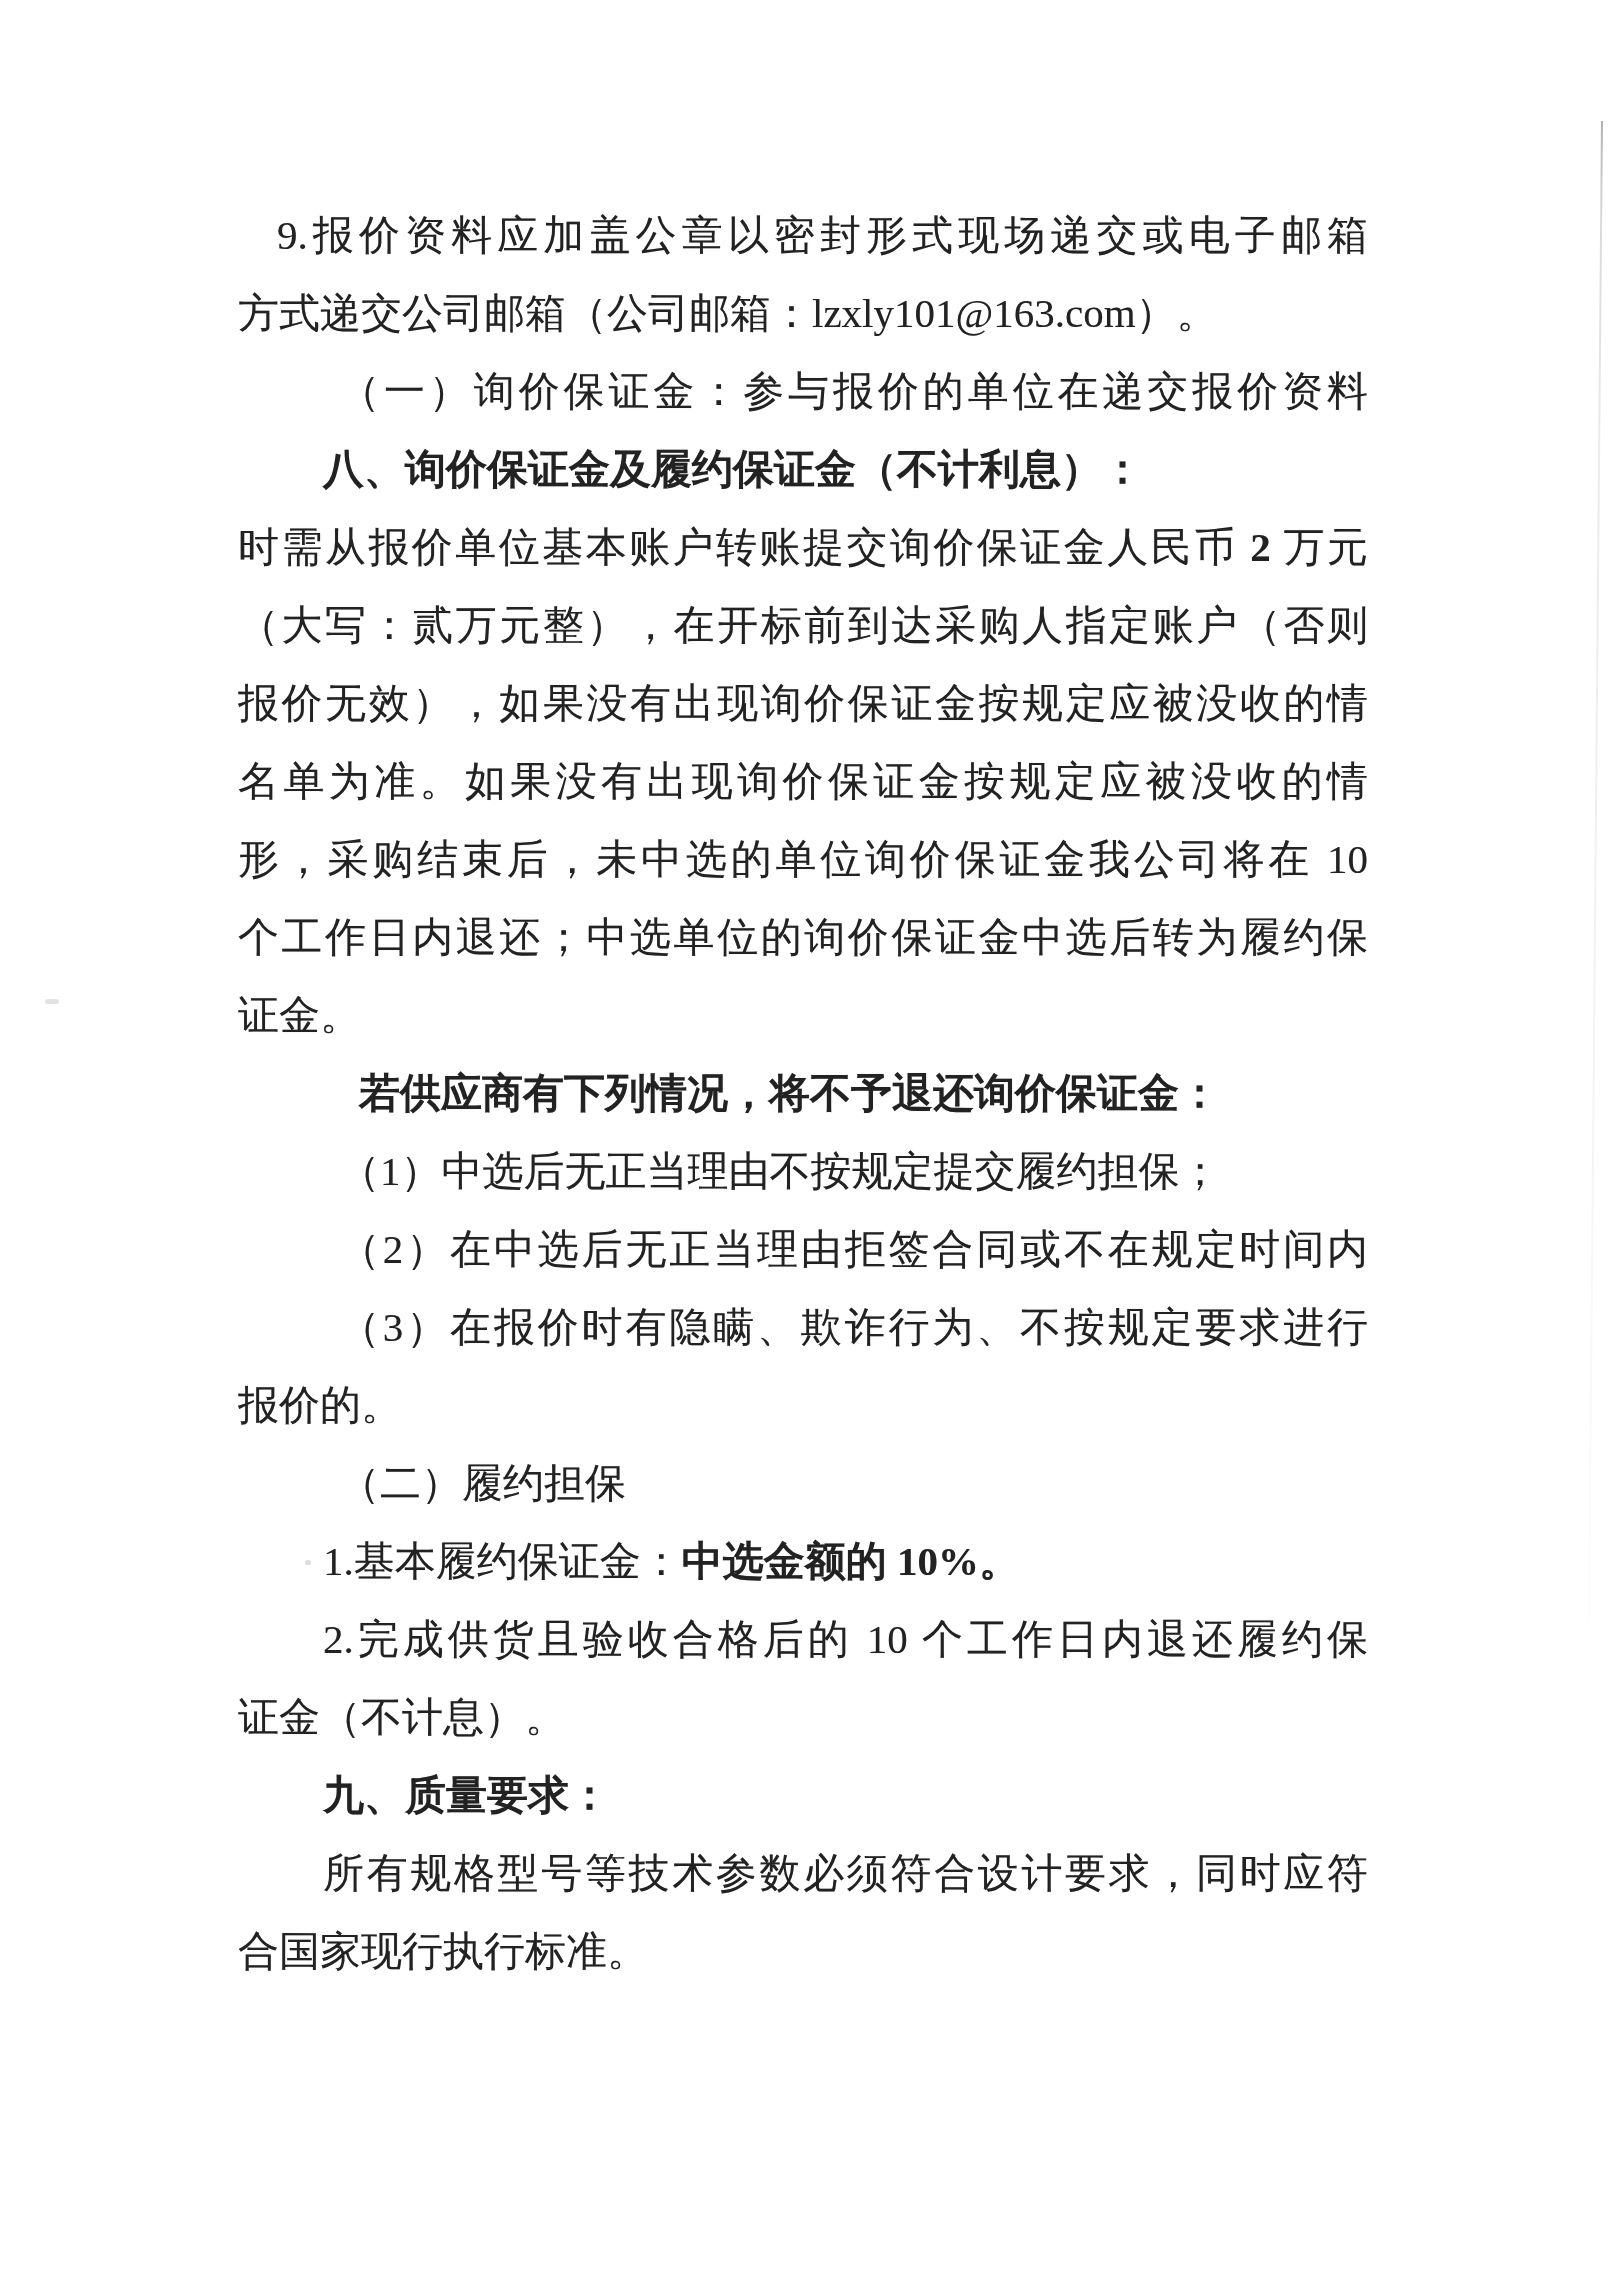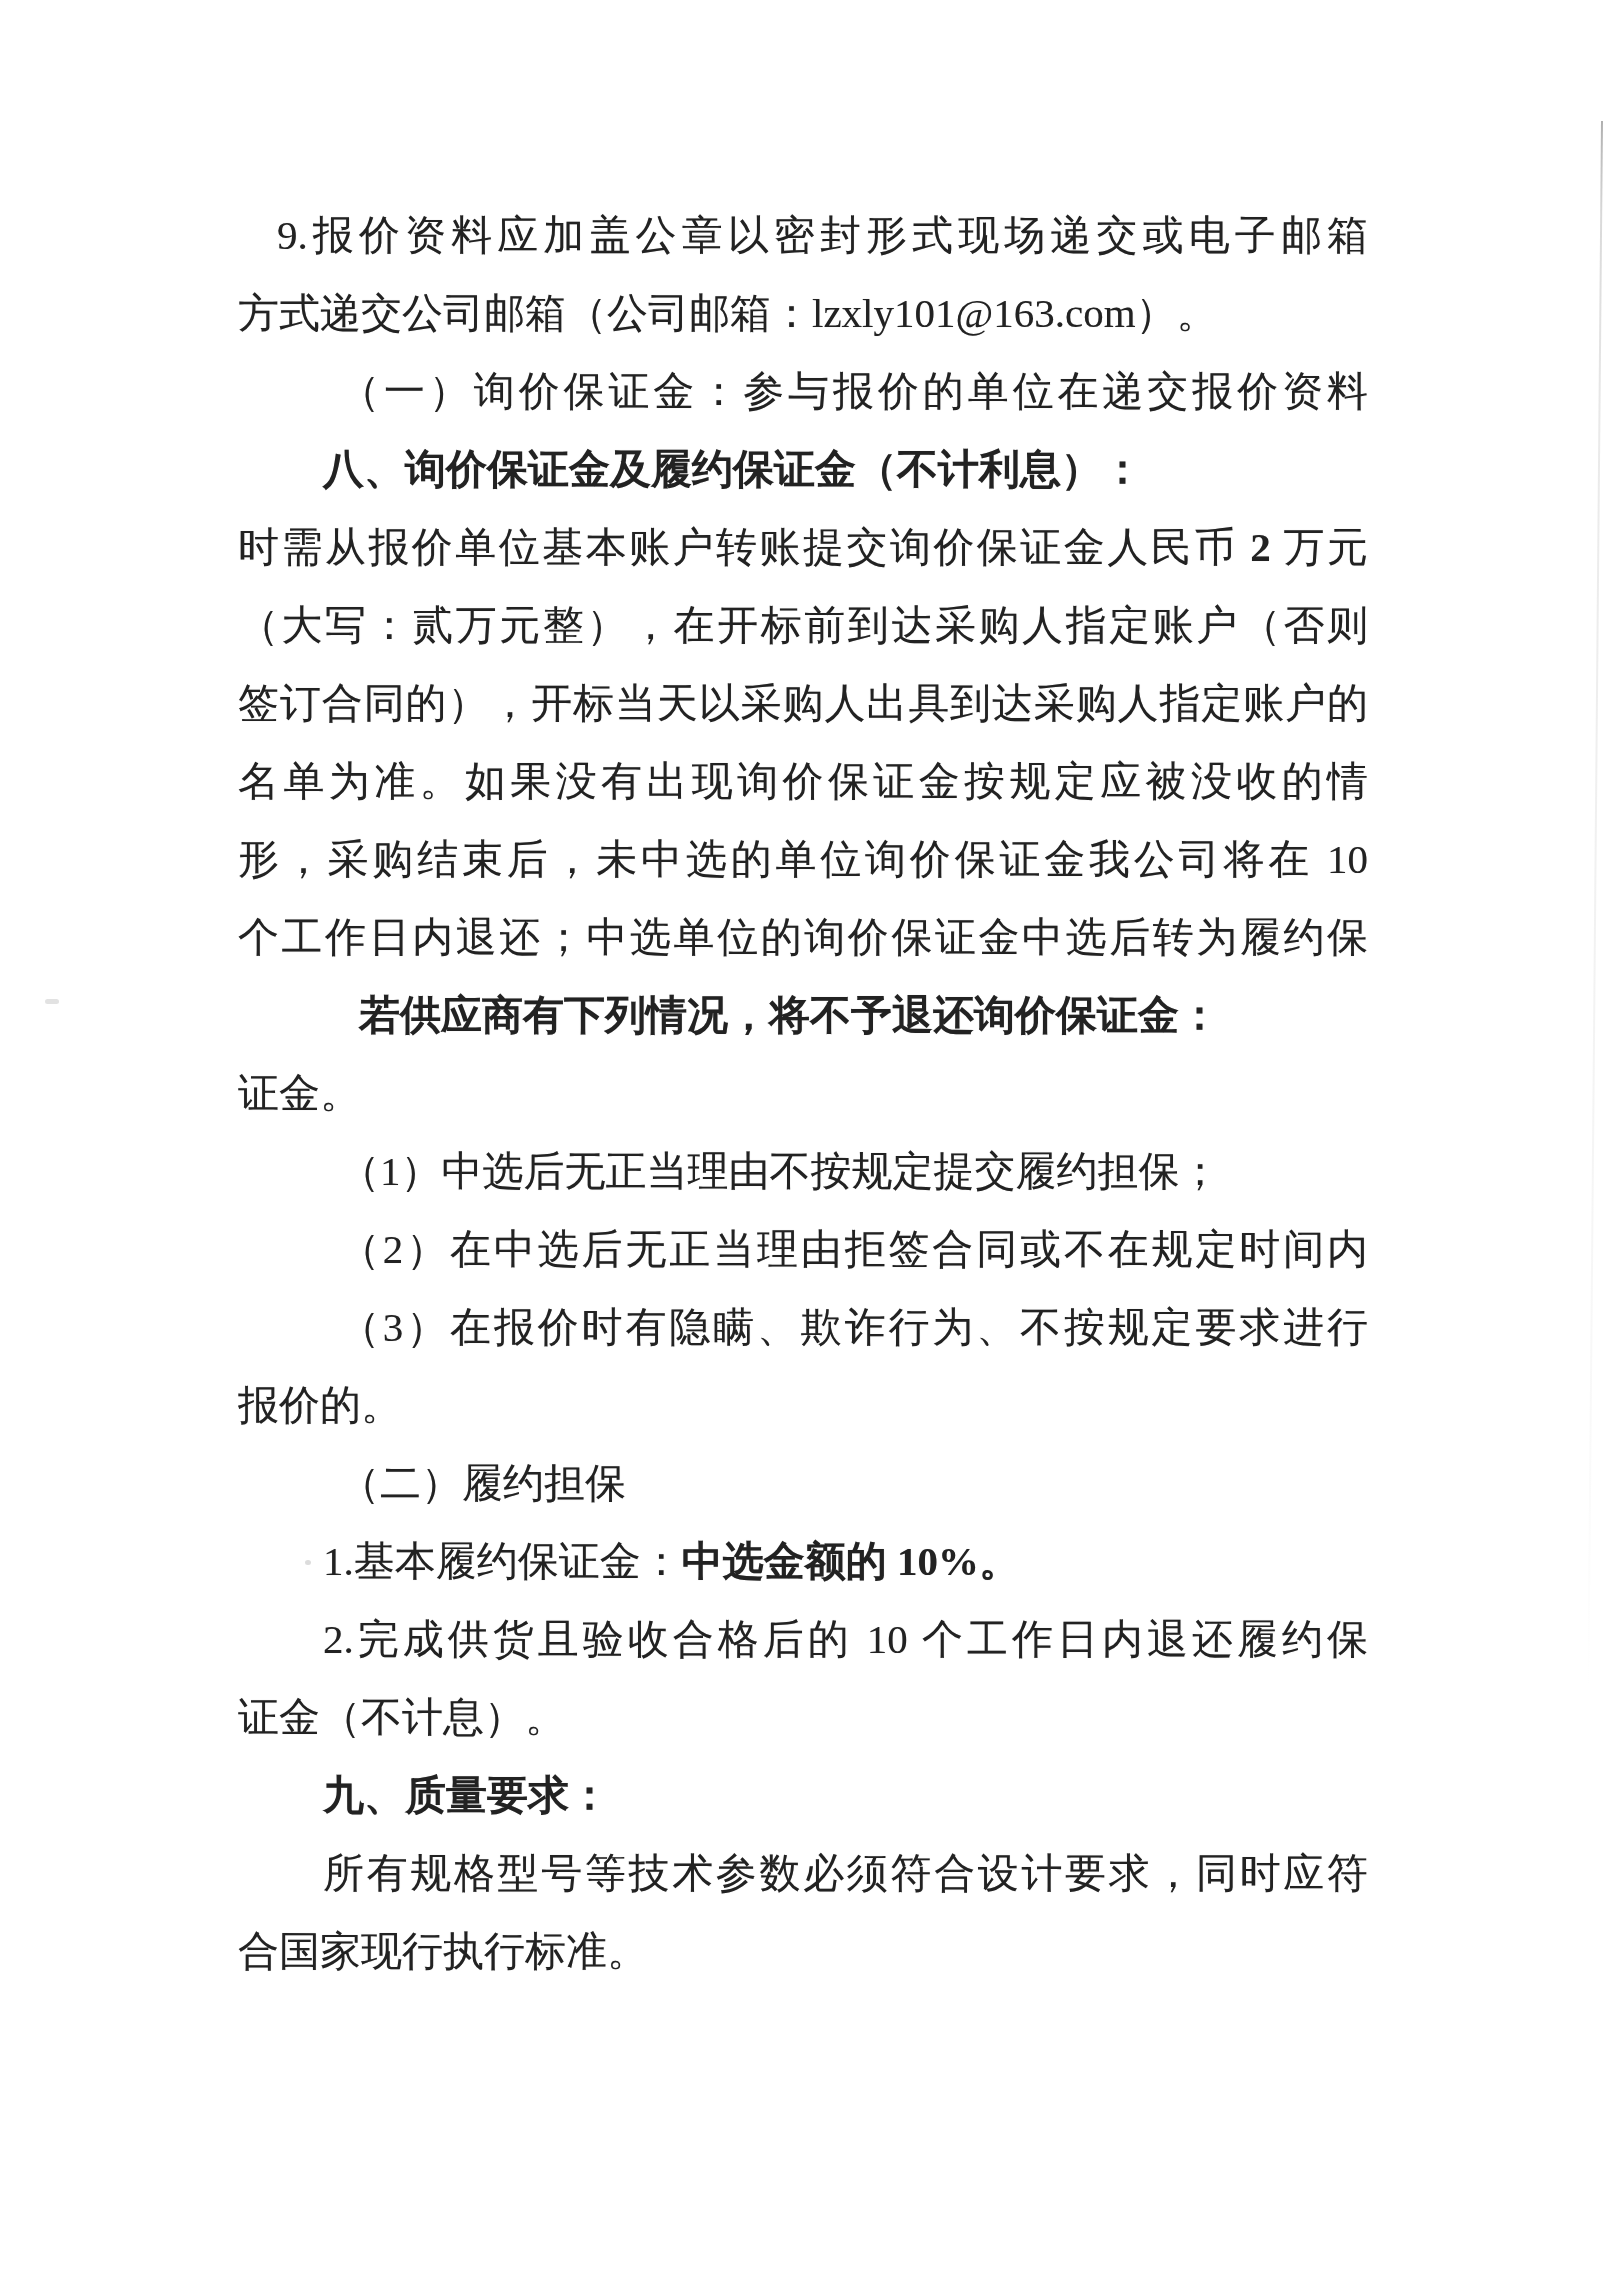--- a/index.html
+++ b/index.html
@@ -85,26 +85,26 @@
 <body>
 
 <div class="page">
   <div class="content" id="doc-lines">
       <div class="line justify" style="text-indent: 39px;"><span class="run">9.报价资料应加盖公章以密封形式现场递交或电子邮箱</span></div>
       <div class="line"><span class="run">方式递交公司邮箱（公司邮箱：lzxly101@163.com）。</span></div>
       <div class="line justify" style="text-indent: 101px;"><span class="run">（一）询价保证金：参与报价的单位在递交报价资料</span></div>
       <div class="line" style="text-indent: 85px;"><span class="run bold">八、询价保证金及履约保证金（不计利息）：</span></div>
       <div class="line justify"><span class="run">时需从报价单位基本账户转账提交询价保证金人民币 </span><span class="run bold">2</span><span class="run"> 万元</span></div>
       <div class="line justify"><span class="run">（大写：贰万元整），在开标前到达采购人指定账户（否则</span></div>
-      <div class="line justify"><span class="run">签订合同的），开标当天以采购人出具到达采购人指定账户的</span></div>
+      <div class="line justify"><span class="run">报价无效），如果没有出现询价保证金按规定应被没收的情</span></div>
       <div class="line justify"><span class="run">名单为准。如果没有出现询价保证金按规定应被没收的情</span></div>
       <div class="line justify"><span class="run">形，采购结束后，未中选的单位询价保证金我公司将在 10</span></div>
       <div class="line justify"><span class="run">个工作日内退还；中选单位的询价保证金中选后转为履约保</span></div>
+      <div class="line"><span class="run">证金。</span></div>
       <div class="line" style="text-indent: 121px;"><span class="run bold">若供应商有下列情况，将不予退还询价保证金：</span></div>
-      <div class="line"><span class="run">证金。</span></div>
       <div class="line" style="text-indent: 101px;"><span class="run">（1）中选后无正当理由不按规定提交履约担保；</span></div>
       <div class="line justify" style="text-indent: 101px;"><span class="run">（2）在中选后无正当理由拒签合同或不在规定时间内</span></div>
       <div class="line justify" style="text-indent: 101px;"><span class="run">（3）在报价时有隐瞒、欺诈行为、不按规定要求进行</span></div>
       <div class="line"><span class="run">报价的。</span></div>
       <div class="line" style="text-indent: 101px;"><span class="run">（二）履约担保</span></div>
       <div class="line" style="text-indent: 85px;"><span class="run">1.基本履约保证金：</span><span class="run bold">中选金额的 10%。</span></div>
       <div class="line justify" style="text-indent: 85px;"><span class="run">2.完成供货且验收合格后的 10 个工作日内退还履约保</span></div>
       <div class="line"><span class="run">证金（不计息）。</span></div>
       <div class="line" style="text-indent: 85px;"><span class="run bold">九、质量要求：</span></div>
       <div class="line justify" style="text-indent: 85px;"><span class="run">所有规格型号等技术参数必须符合设计要求，同时应符</span></div>

